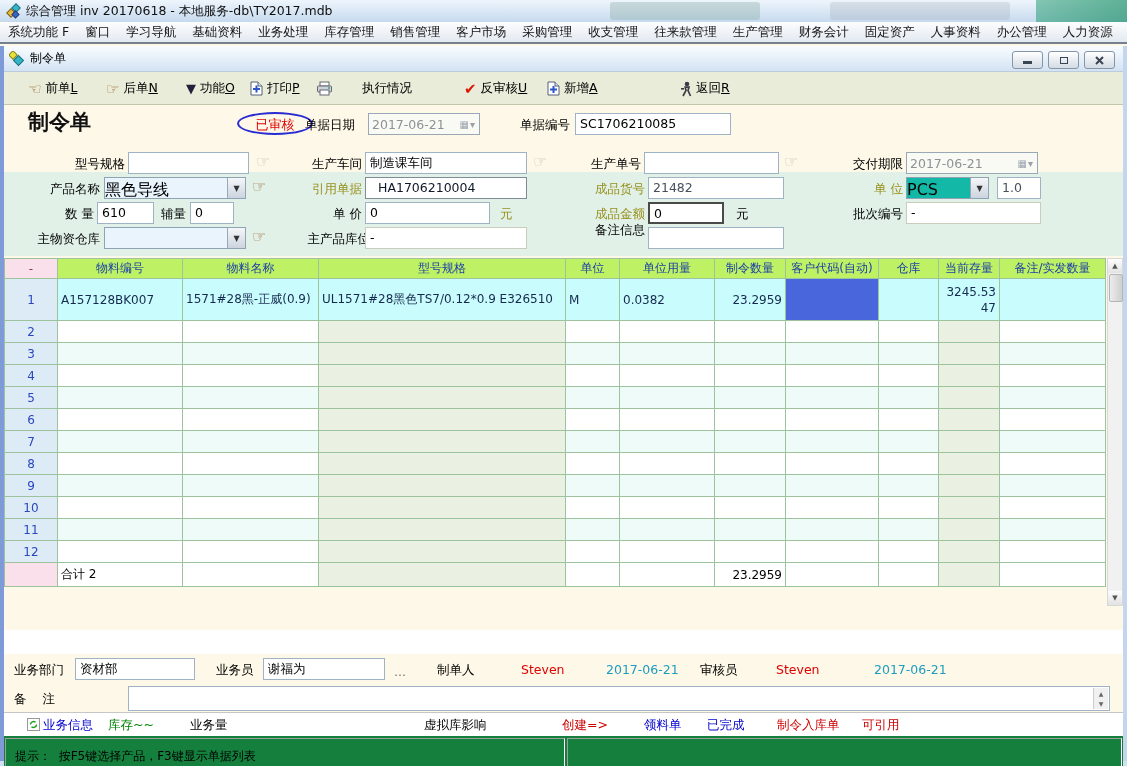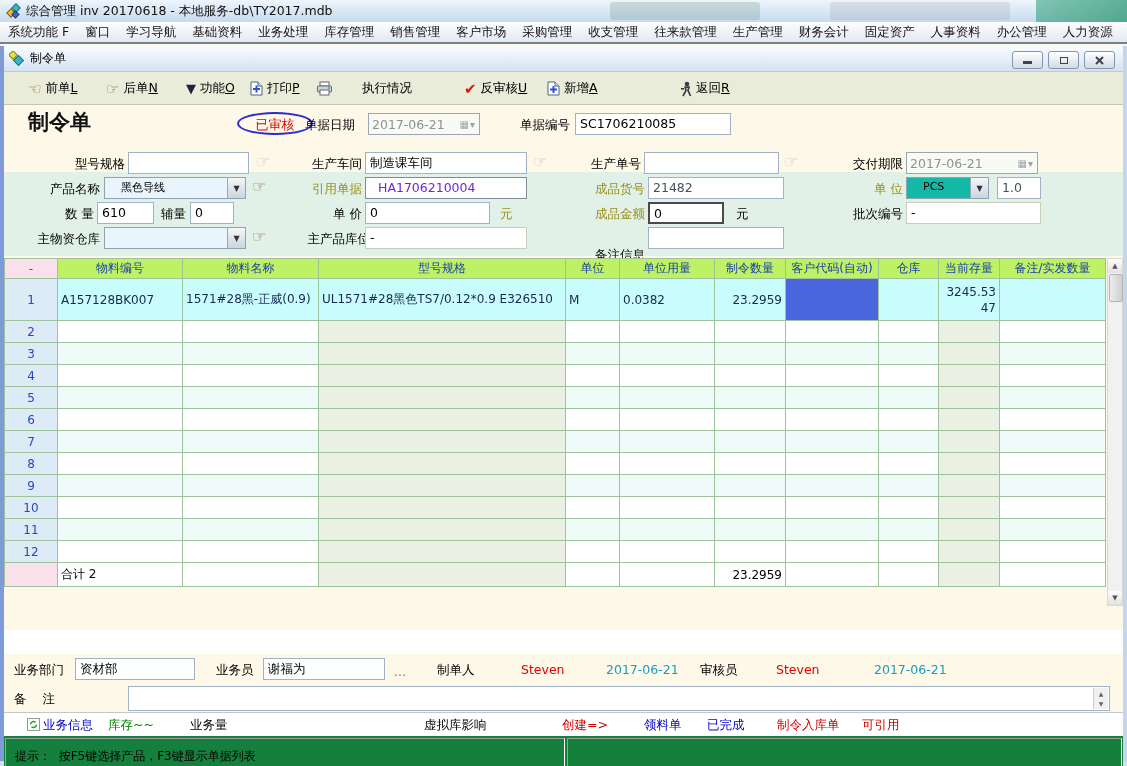--- a/index.html
+++ b/index.html
@@ -41,27 +41,27 @@
   .redcheck{color:#dd1500;font-size:15px;font-weight:bold;}
   
   .form-title{position:absolute;left:28px;top:108px;font-size:21px;font-weight:bold;color:#101010;}
   .audit-badge{position:absolute;left:237px;top:112px;width:76px;height:23px;border:2px solid #2b2bd2;
     border-radius:50%;color:#e00000;font-size:13px;text-align:center;line-height:22px;box-sizing:border-box;}
   .flabel{position:absolute;font-size:12.5px;color:#000;text-align:right;white-space:pre;}
   .olive{color:#97901c;}
   .tinput{position:absolute;height:22px;background:#fff;border:1px solid #a0b3c5;box-sizing:border-box;
     padding:2px 4px;font-size:12.5px;color:#000;overflow:hidden;white-space:nowrap;}
   .flatbox{border:1px solid #c9cdbb;}
-  .graytext{color:#6d28d9;padding-left:12px;}
+  .graytext{color:#0f172a;padding-left:12px;}
   .focusbox{border:2px solid #4a4a4a;}
   .datebox{position:absolute;height:22px;background:#fafaf4;border:1px solid #9aa8b6;box-sizing:border-box;
     display:flex;align-items:center;justify-content:space-between;padding:0 3px;color:#8d9296;font-size:12.5px;}
   .datebox .ics{color:#98a2ad;font-size:10px;letter-spacing:1px;}
   .combo{position:absolute;height:22px;border:1px solid #8fa3b6;background:#e9f4fd;box-sizing:border-box;display:flex;}
-  .combo .val{flex:1;padding:2px 8px;font-size:11px;overflow:hidden;white-space:nowrap;margin-left:8px;}
+  .combo .val{flex:1;padding:2px 0;font-size:16px;overflow:hidden;white-space:nowrap;}
   .combo .drop{width:17px;background:linear-gradient(#f5f7f9,#ccd4de);border-left:1px solid #9aa8b6;
     display:flex;align-items:center;justify-content:center;font-size:8px;color:#333;}
   .combo.white{background:#14b8a6;}
   .hand{position:absolute;font-size:16px;color:#9c6b33;}
   .hand.faded{color:#c7cbb2;}
   .greenband{position:absolute;left:4px;top:172px;width:1119px;height:84px;background:#e1f1e8;}
   
   .grid-wrap{position:absolute;left:4px;top:258px;}
   table.grid{border-collapse:collapse;table-layout:fixed;}
   .grid th,.grid td{border:1px solid #9dc39d;padding:1px 3px;box-sizing:border-box;
@@ -279,21 +279,21 @@
   <div class="tinput flatbox" style="left:906px;top:202px;width:135px">-</div>
 
   <span class="flabel" style="left:12px;top:231px;width:88px">主物资仓库</span>
   <div class="combo" style="left:104px;top:227px;width:142px">
     <span class="val"></span>
       <span class="drop">▼</span>
   </div>
   <span class="hand" style="left:252px;top:227px">☞</span>
   <span class="flabel" style="left:292px;top:231px;width:78px">主产品库位</span>
   <div class="tinput flatbox" style="left:365px;top:227px;width:162px">-</div>
-  <span class="flabel" style="left:573px;top:247px;width:72px">备注信息</span>
+  <span class="flabel" style="left:573px;top:222px;width:72px">备注信息</span>
   <div class="tinput" style="left:648px;top:227px;width:136px"></div>
 
   <div class="whitegap"></div>
   <div class="grid-wrap">
     <table class="grid">
       <colgroup>
         <col style="width:53px">
           <col style="width:125px">
           <col style="width:136px">
           <col style="width:247px">

